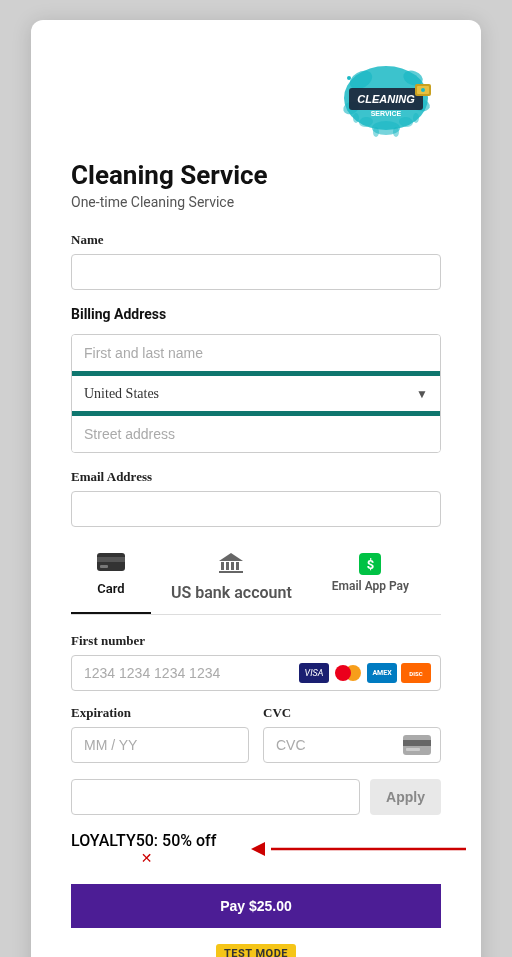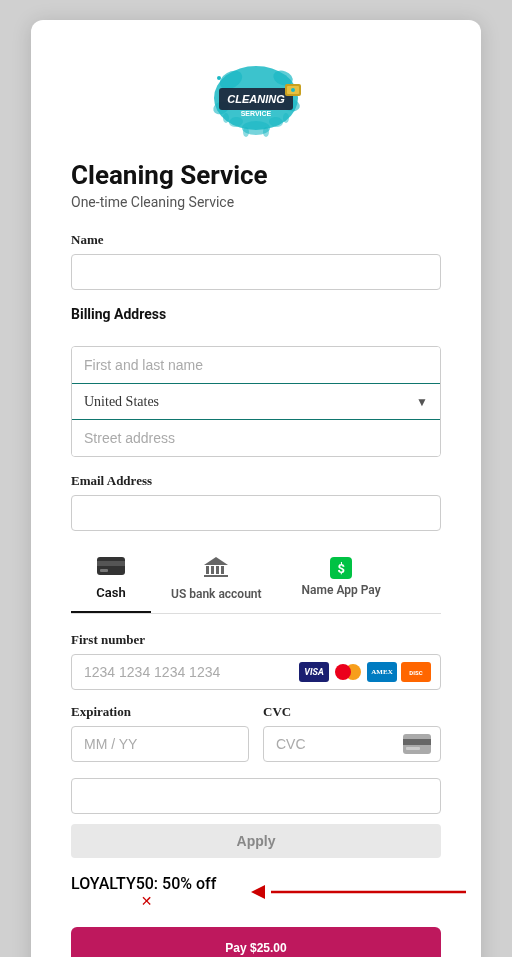--- a/index.html
+++ b/index.html
@@ -14,21 +14,21 @@
     }
     .card {
       background: #fff;
       border-radius: 12px;
       width: 450px;
       padding: 30px 40px 40px;
       box-shadow: 0 2px 20px rgba(0,0,0,0.15);
     }
     .logo-container {
       display: flex;
-      justify-content: center;
+      justify-content: flex-end;
       margin-bottom: 20px;
     }
     .logo-svg {
       width: 110px;
       height: 90px;
     }
     .service-title {
       font-size: 26px;
       font-weight: 700;
       color: #111;
@@ -47,21 +47,21 @@
       font-weight: 600;
       color: #222;
       margin-bottom: 6px;
       display: block;
       font-family: Liberation Serif, serif;
     }
     .section-label {
       font-size: 14px;
       font-weight: 700;
       color: #111;
-      margin-bottom: 24px;
+      margin-bottom: 12px;
       display: block;
     }
     input[type="text"] {
       width: 100%;
       border: 1px solid #ccc;
       border-radius: 4px;
       padding: 9px 12px;
       font-size: 14px;
       color: #333;
       outline: none;
@@ -108,21 +108,21 @@
     }
     .billing-section {
       margin-bottom: 16px;
     }
     .billing-fields {
       border: 1px solid #ccc;
       border-radius: 4px;
       overflow: hidden;
     }
     .billing-row {
-      border-bottom: 1px solid #0f766e;
+      border-bottom: 5px solid #0f766e;
       padding: 0;
     }
     .billing-row:last-child {
       border-bottom: none;
     }
     .billing-row input,
     .billing-row .select-wrapper select {
       border: none;
       border-radius: 0;
       padding: 10px 12px;
@@ -193,21 +193,21 @@
       font-weight: 700;
       display: flex;
       align-items: center;
       justify-content: center;
     }
     .visa-logo {
       background: #1a1f71;
       color: #fff;
       font-size: 9px;
       font-style: italic;
-      font-weight: 700;
+      font-weight: 400;
     }
     .mc-logo {
       background: transparent;
       display: flex;
       align-items: center;
     }
     .mc-circle1 {
       width: 16px; height: 16px;
       background: #eb001b;
       border-radius: 50%;
@@ -217,21 +217,20 @@
       width: 16px; height: 16px;
       background: #f79e1b;
       border-radius: 50%;
       margin-left: -6px;
     }
     .amex-logo {
       background: #007bc1;
       color: #fff;
       font-size: 7px;
       font-weight: 700;
-      font-family: Liberation Serif, serif;
     }
     .discover-logo {
       background: #ff6600;
       color: #fff;
       font-size: 7px;
       font-weight: 700;
     }
     .expiry-cvc-row {
       display: flex;
       gap: 14px;
@@ -254,21 +253,20 @@
       width: 28px;
       height: 20px;
       display: flex;
       align-items: center;
       justify-content: center;
     }
     .coupon-row {
       display: flex;
       gap: 10px;
       margin-bottom: 10px;
-      flex-direction: column;
     }
     .coupon-row input {
       flex: 1;
     }
     .apply-btn {
       background: #e8e8e8;
       border: none;
       border-radius: 4px;
       padding: 9px 16px;
       font-size: 14px;
@@ -280,26 +278,26 @@
       font-weight: 500;
     }
     .loyalty-x {
       color: #cc0000;
       margin-left: 6px;
       font-size: 14px;
       cursor: pointer;
     }
     .pay-btn {
       width: 100%;
-      background: #be185d;
+      background: #4c1d95;
       color: #fff;
       border: none;
-      border-radius: 6px;
+      border-radius: 0;
       padding: 14px;
-      font-size: 12px;
+      font-size: 14px;
       font-weight: 600;
       cursor: pointer;
       margin-bottom: 16px;
     }
     .test-mode-badge {
       display: flex;
       justify-content: center;
     }
     .test-mode-inner {
       background: #f5c518;
@@ -413,40 +411,40 @@
   <div class="payment-tabs">
 
     <div class="payment-tab active">
       <div style="margin-bottom:3px;">
         <svg width="28" height="18" viewBox="0 0 28 18" xmlns="http://www.w3.org/2000/svg">
           <rect width="28" height="18" rx="3" fill="#333"></rect>
           <rect y="4" width="28" height="5" fill="#555"></rect>
           <rect x="3" y="12" width="8" height="3" rx="1" fill="#777"></rect>
         </svg>
       </div>
-      <span>Cash</span>
+      <span>Card</span>
     </div>
 
     <div class="payment-tab">
       <div style="margin-bottom:3px;">
         <svg width="24" height="20" viewBox="0 0 24 20" xmlns="http://www.w3.org/2000/svg">
           <polygon points="12,0 24,8 0,8" fill="#666"></polygon>
           <rect x="2" y="9" width="3" height="8" fill="#666"></rect>
           <rect x="7" y="9" width="3" height="8" fill="#666"></rect>
           <rect x="12" y="9" width="3" height="8" fill="#666"></rect>
           <rect x="17" y="9" width="3" height="8" fill="#666"></rect>
           <rect x="0" y="18" width="24" height="2" fill="#666"></rect>
         </svg>
       </div>
-      <span style="text-align:center;line-height:1.2;font-size:12px;">US bank account</span>
+      <span style="text-align:center;line-height:1.2;font-size:16px;">US bank account</span>
     </div>
 
     <div class="payment-tab">
       <div class="cashapp-icon">$</div>
-      <span style="text-align:center;line-height:1.2;font-size:12px;">Name App Pay</span>
+      <span style="text-align:center;line-height:1.2;font-size:12px;">Email App Pay</span>
     </div>
   </div>
 
   
   <div class="field-group card-number-field">
     <label class="field-label">First number</label>
     <div style="position:relative;">
       <input type="text" style="padding-right: 130px;" placeholder="1234 1234 1234 1234">
       <div class="card-logos">
         <div class="card-logo visa-logo">VISA</div>

